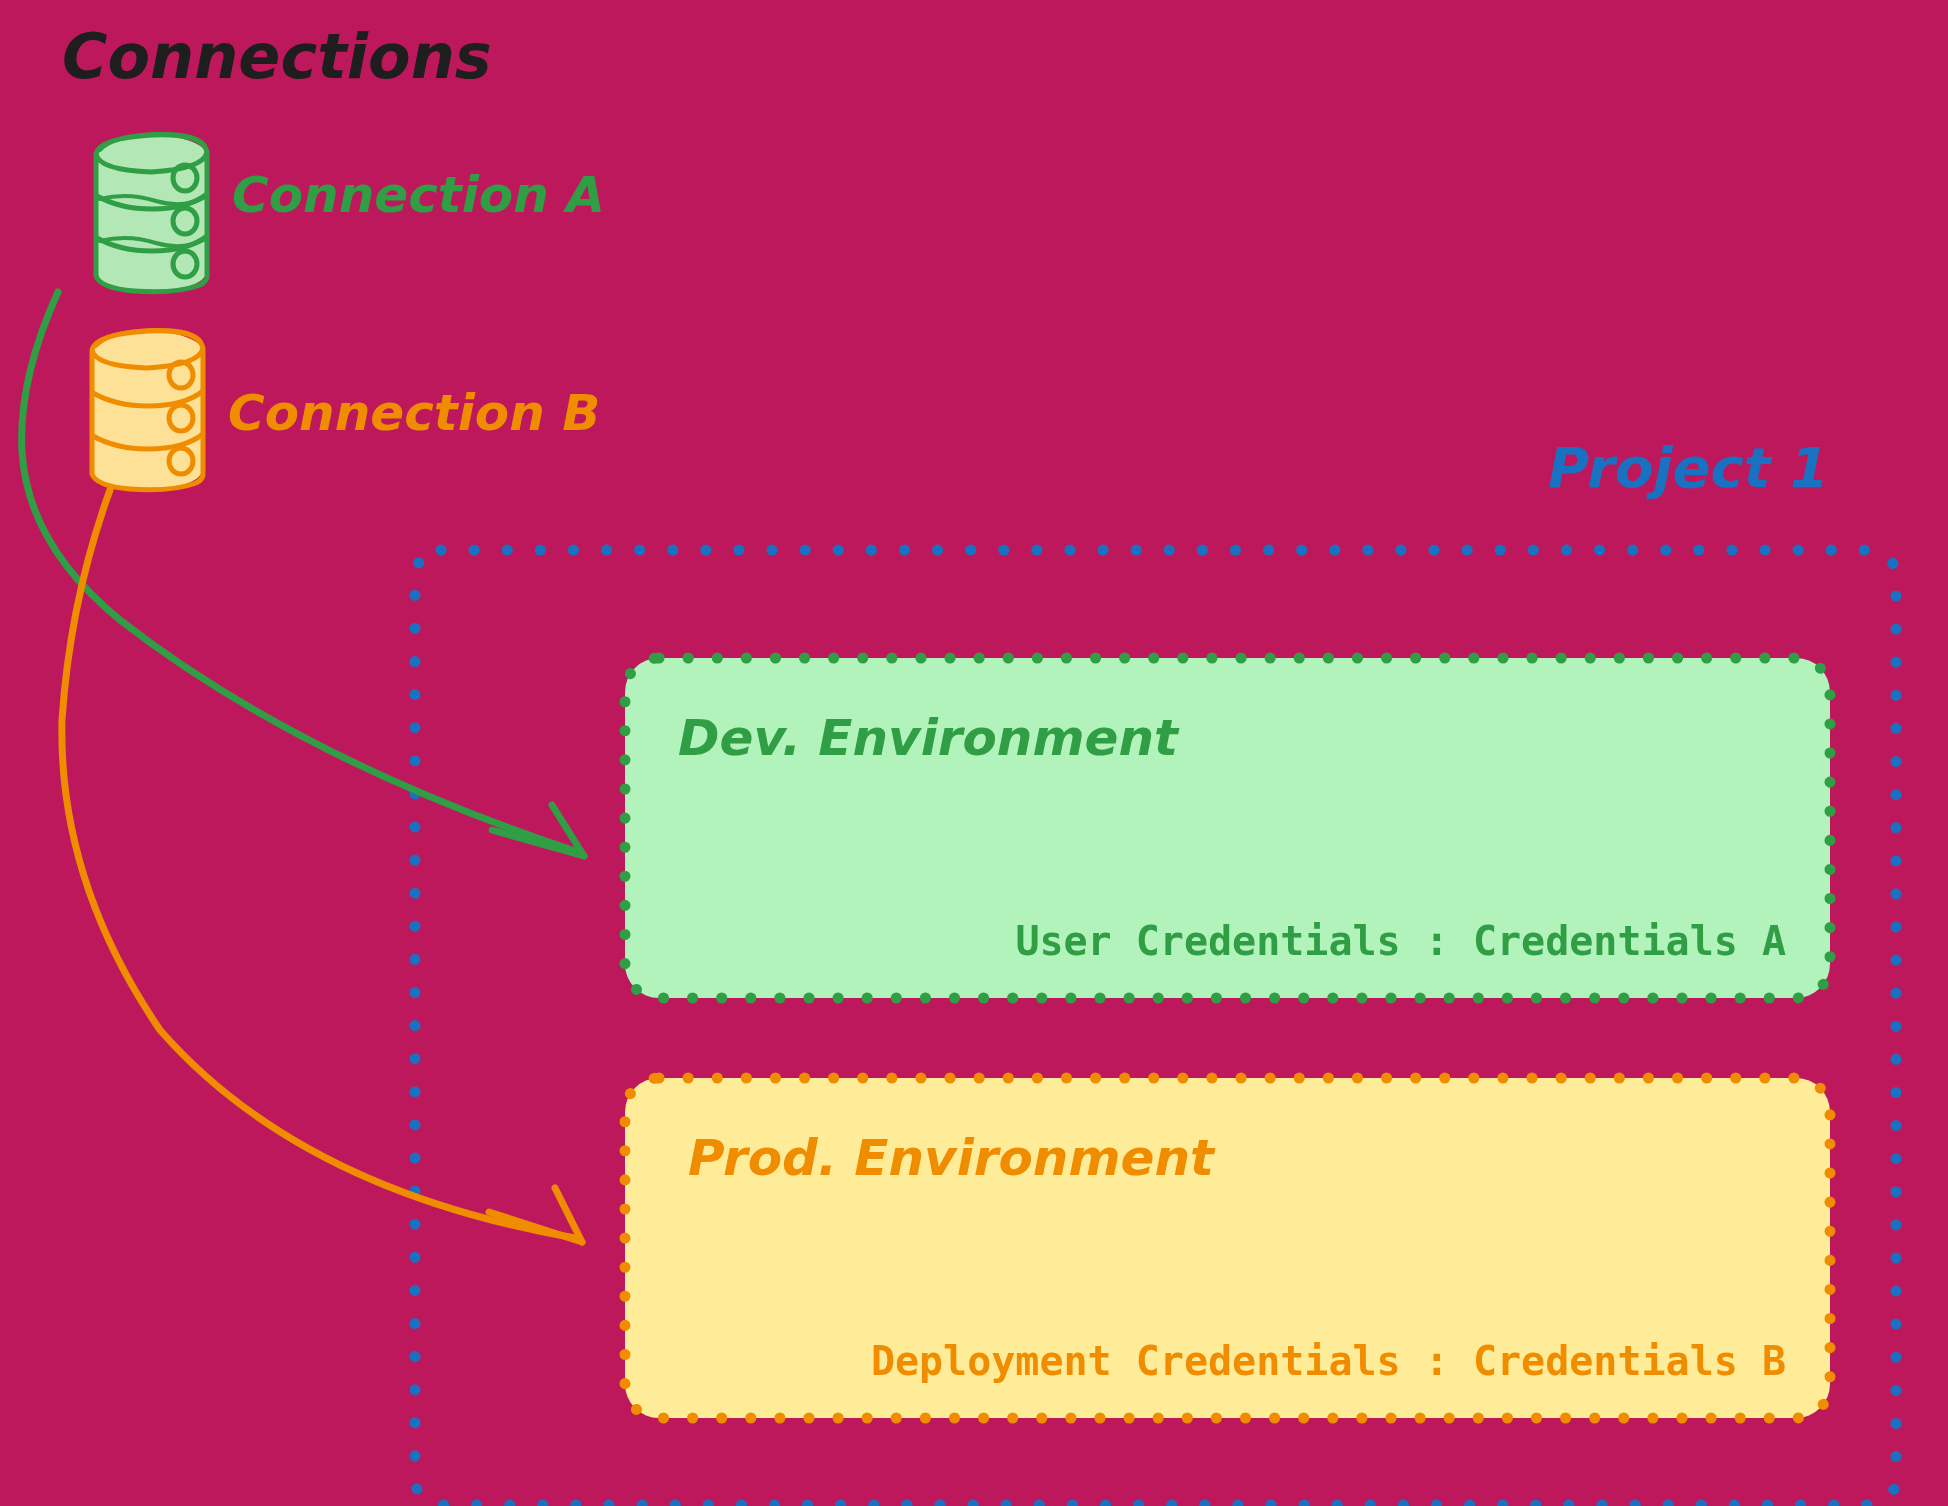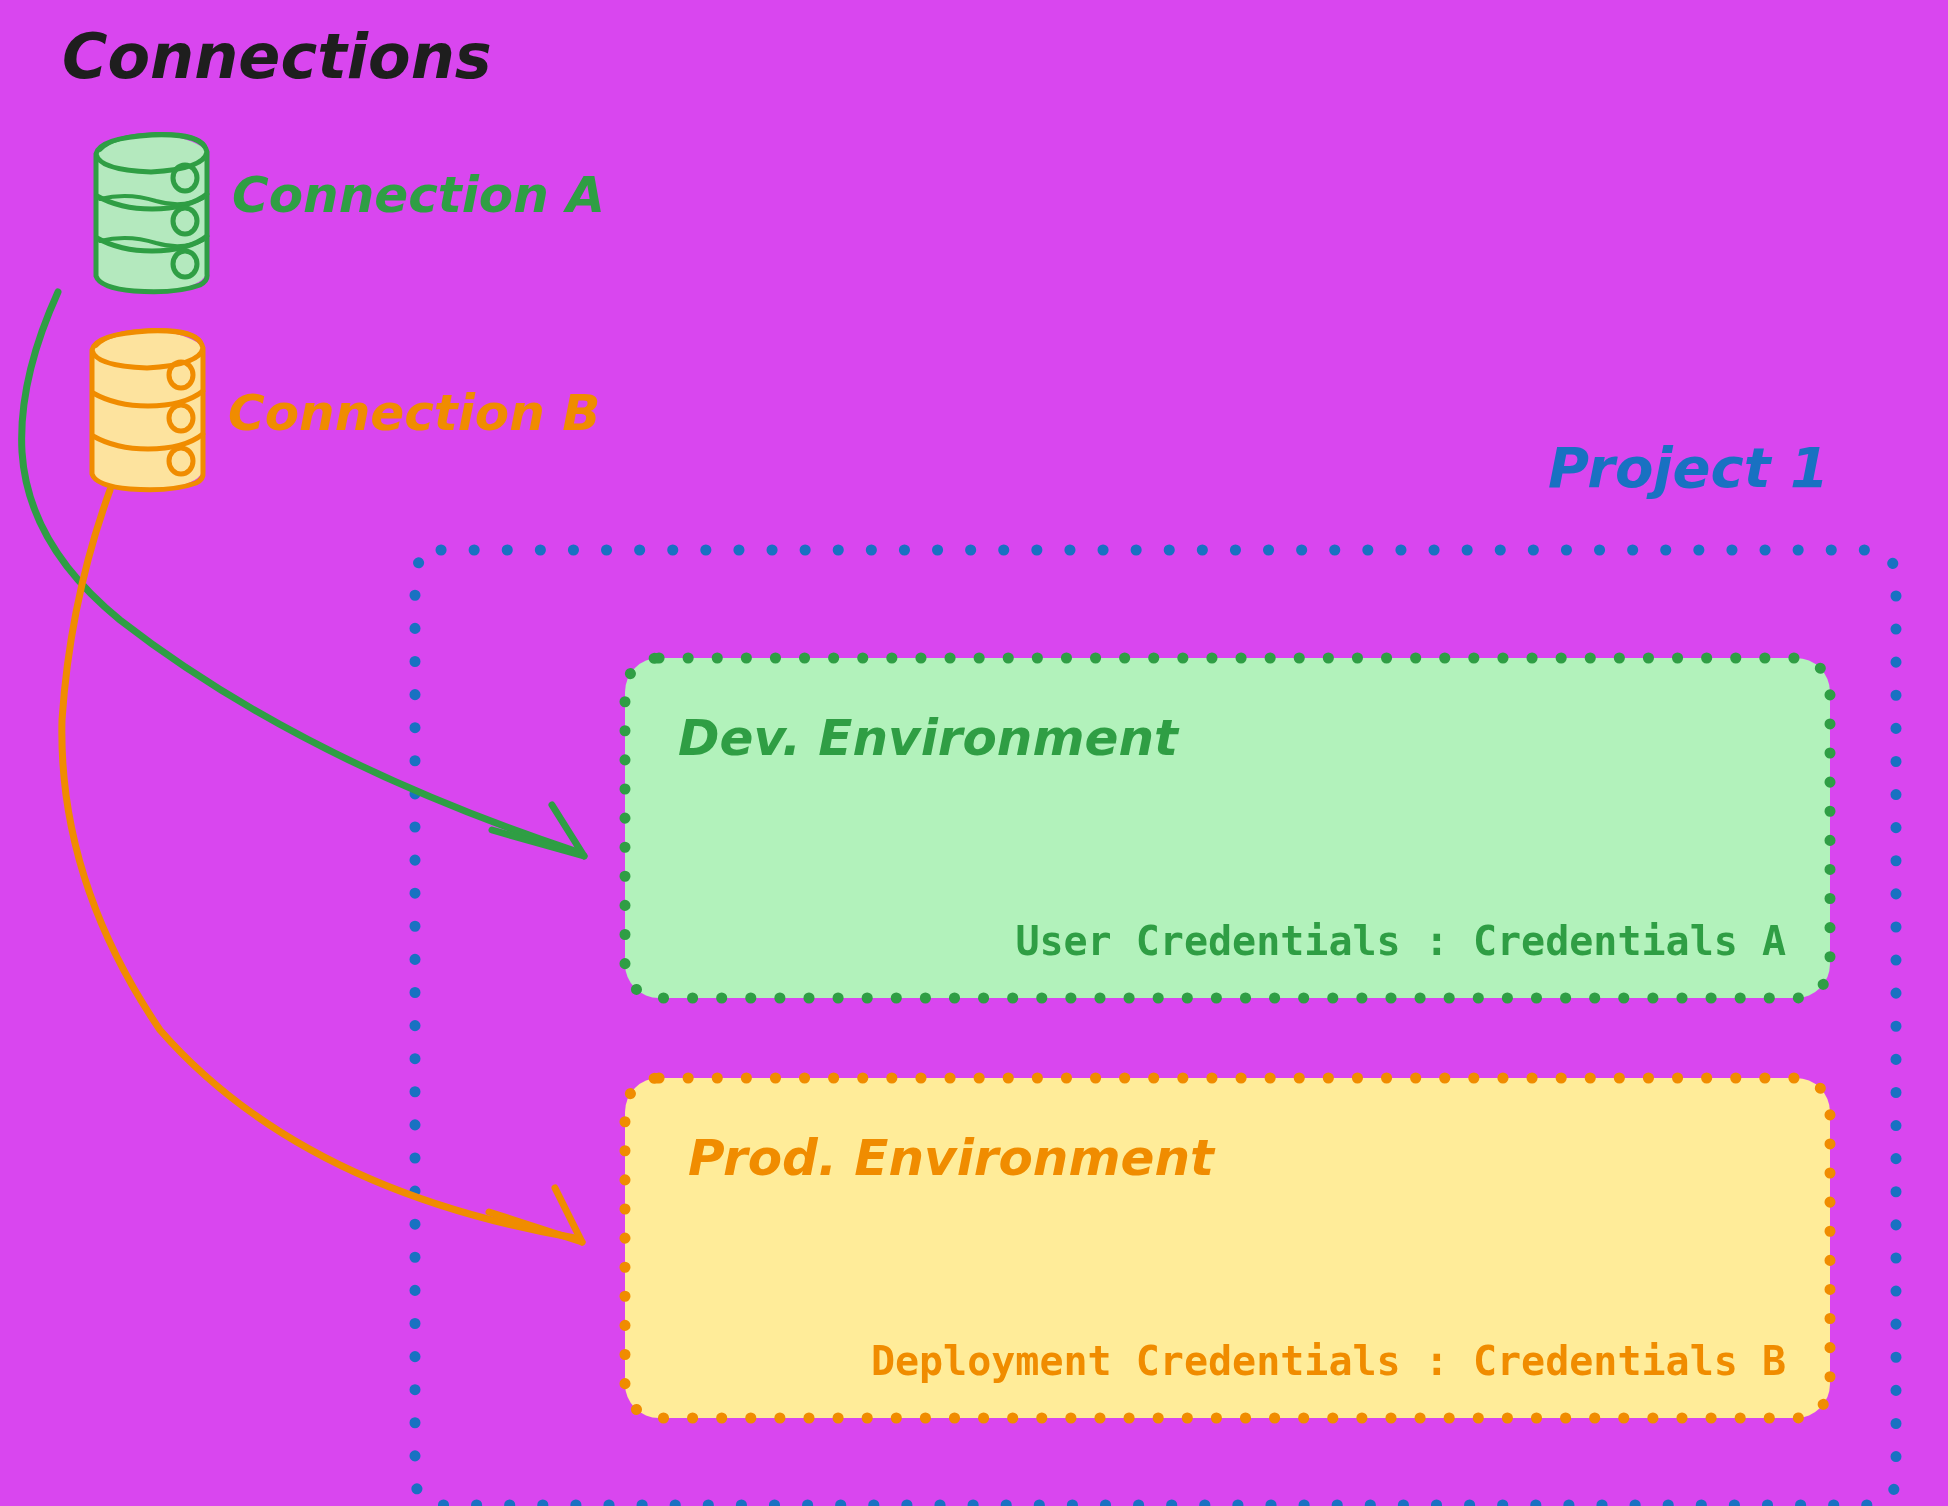--- a/index.html
+++ b/index.html
@@ -10,21 +10,21 @@
   body {
     width: 1948px;
     height: 1506px;
     overflow: hidden;
     font-family: "DejaVu Sans", sans-serif;
   }
   #canvas {
     position: relative;
     width: 1948px;
     height: 1506px;
-    background: #d946ef;
+    background: #be185d;
   }
   #scene {
     position: absolute;
     left: 0;
     top: 0;
     width: 1948px;
     height: 1506px;
   }
   .hand {
     font-family: "DejaVu Sans", sans-serif;

